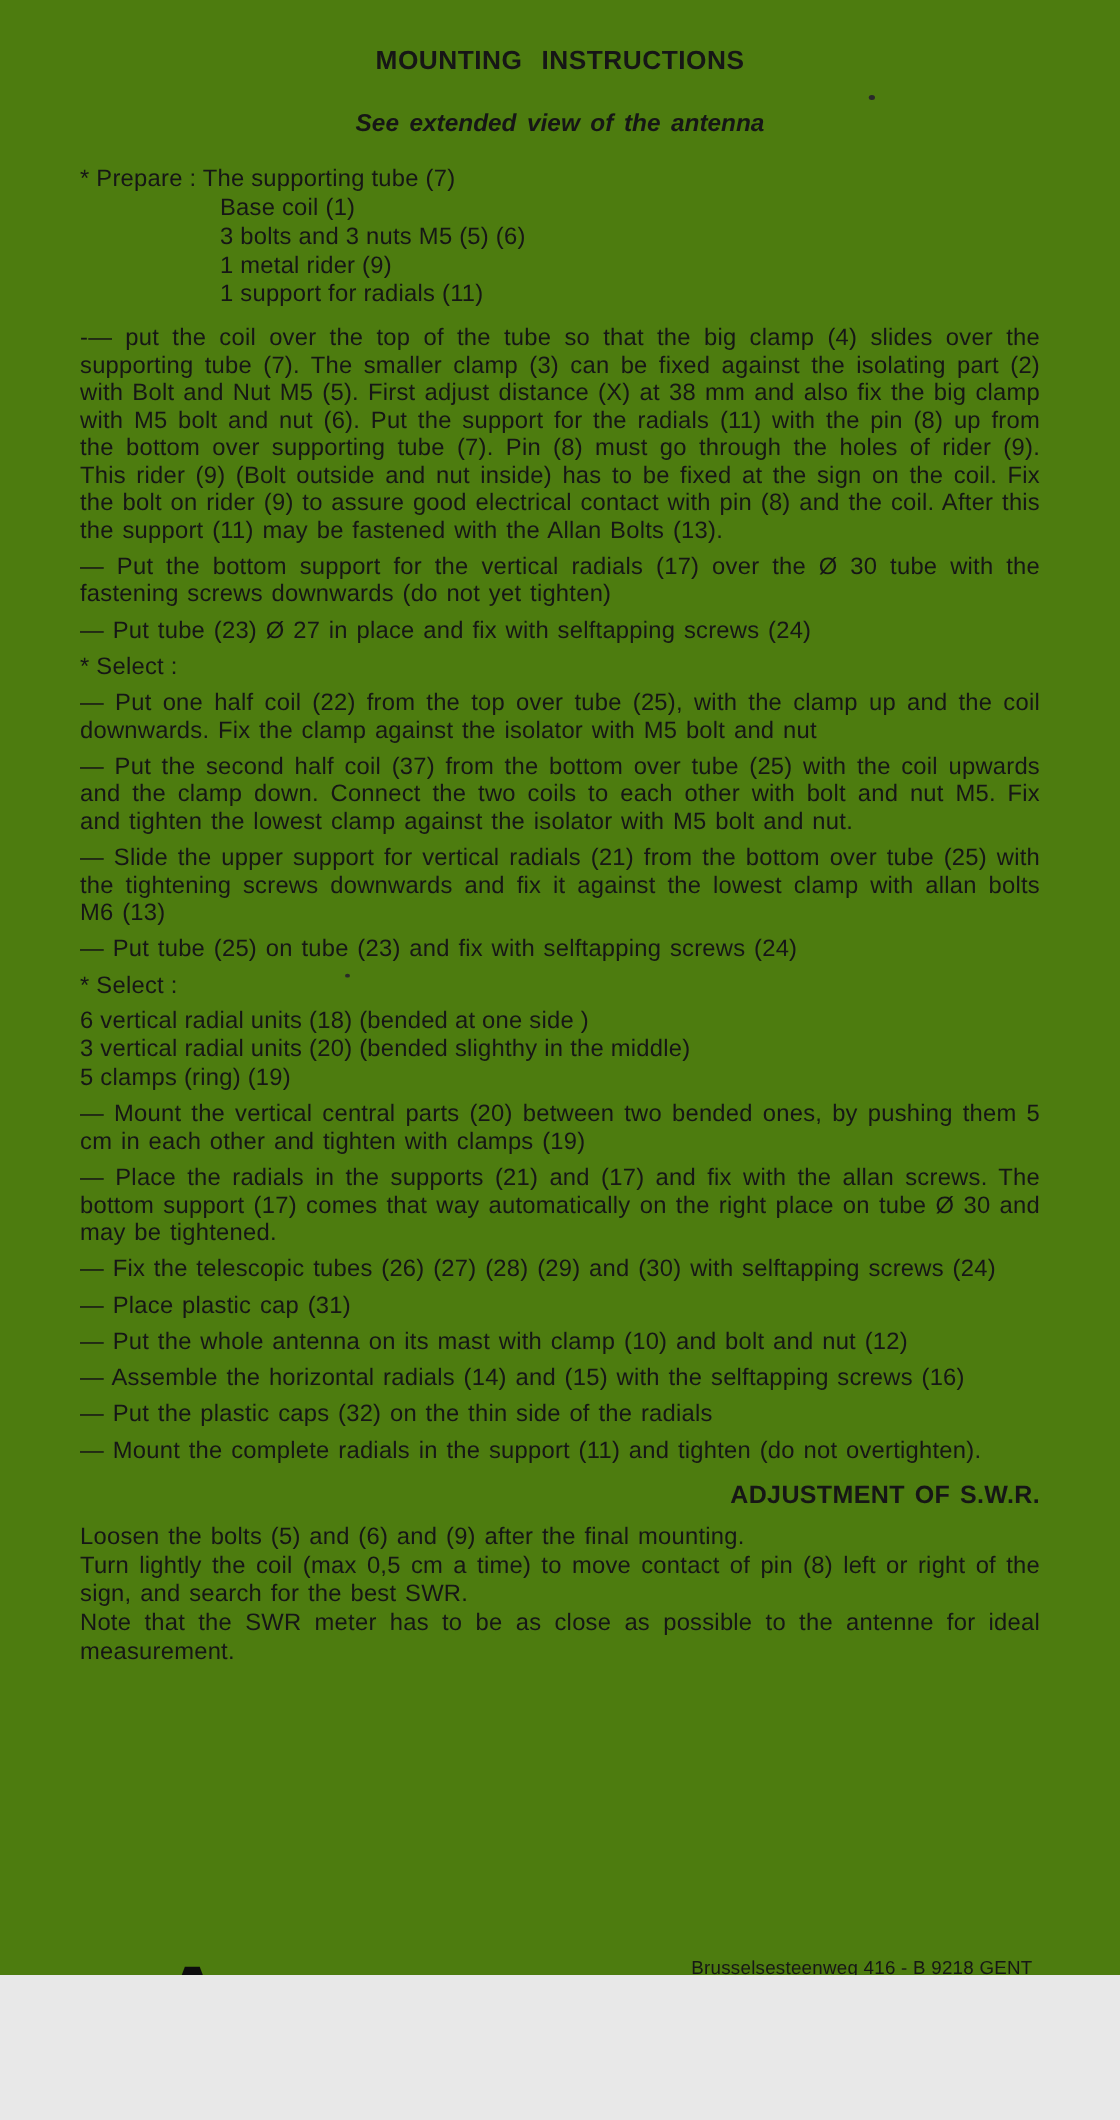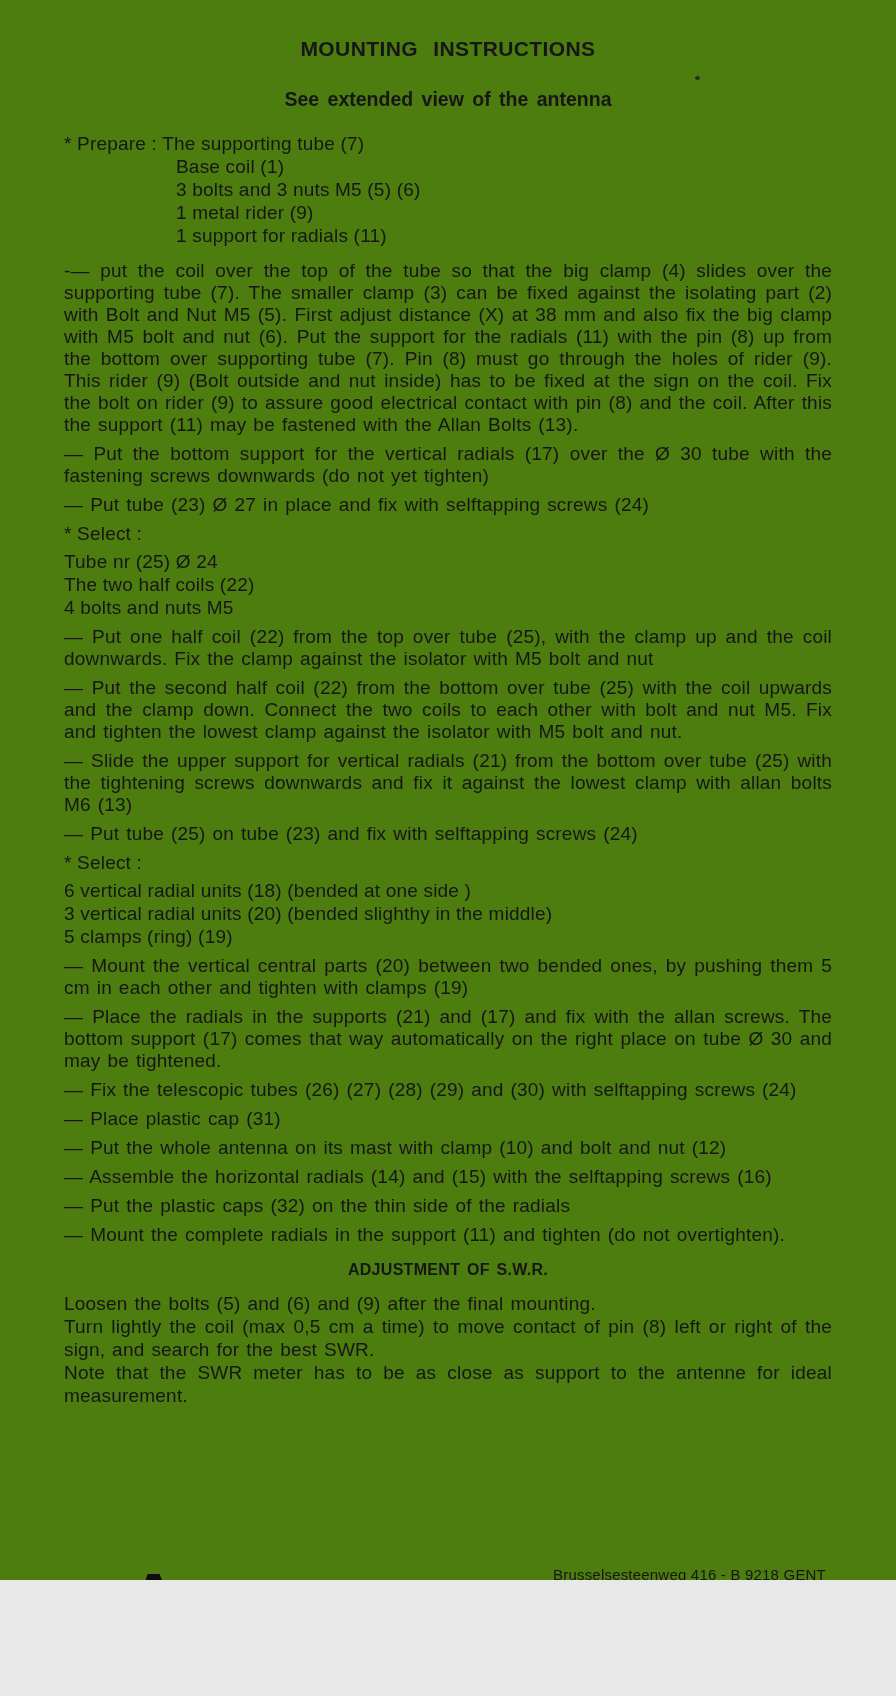--- a/index.html
+++ b/index.html
@@ -16,34 +16,34 @@
     margin:0 auto;
   }
   .content { position:absolute; left:64px; top:38px; width:768px; }
 
   .title {
     font-size:21px; font-weight:bold; text-align:center;
     margin:0 0 28px 0; word-spacing:9px; letter-spacing:0.4px;
   }
   .subtitle {
     font-size:19.5px; font-weight:bold; text-align:center;
-    margin:0 0 22px 0; word-spacing:3px;
+    margin:0 0 22px 0; word-spacing:3px;font-style:italic;
   }
   .prepare { line-height:23px; margin:0 0 13px 0; letter-spacing:0.2px; }
   .prepare .indent { padding-left:112px; }
 
   p.step {
     margin:7px 0; text-align:justify; letter-spacing:0.2px; word-spacing:1.5px;
   }
   .select-block { margin:3px 0 7px 0; letter-spacing:0.2px; }
   .select-label { margin-bottom:5px; }
   .select-items div { line-height:23px; }
 
   .swr-heading {
-    font-size:16px; font-weight:bold; text-align:center;
+    font-size:20px; font-weight:bold; text-align:right;
     margin:13px 0 11px 0; letter-spacing:0.3px; word-spacing:2px;
   }
   .swr-lines { letter-spacing:0.2px; line-height:23px; }
   .swr-lines .swr-line { text-align:justify; word-spacing:1.5px; }
 
   .footer { position:absolute; top:1556px; left:64px; right:70px; height:120px; }
   .logo-row {
     position:absolute; left:0; top:4px;
     display:flex; align-items:baseline;
   }
@@ -88,30 +88,25 @@
     </div>
 
     <p class="step">-— put the coil over the top of the tube so that the big clamp (4) slides over the supporting tube (7). The smaller clamp (3) can be fixed against the isolating part (2) with Bolt and Nut M5 (5). First adjust distance (X) at 38 mm and also fix the big clamp with M5 bolt and nut (6). Put the support for the radials (11) with the pin (8) up from the bottom over supporting tube (7). Pin (8) must go through the holes of rider (9). This rider (9) (Bolt outside and nut inside) has to be fixed at the sign on the coil. Fix the bolt on rider (9) to assure good electrical contact with pin (8) and the coil. After this the support (11) may be fastened with the Allan Bolts (13).</p>
 
     <p class="step">— Put the bottom support for the vertical radials (17) over the Ø 30 tube with the fastening screws downwards (do not yet tighten)</p>
 
     <p class="step">— Put tube (23) Ø 27 in place and fix with selftapping screws (24)</p>
 
     <div class="select-block">
       <div class="select-label">* Select :</div>
-      <div class="select-items">
-        <div>Tube nr (25) Ø 24</div>
-        <div>The two half coils (22)</div>
-        <div>4 bolts and nuts M5</div>
-      </div>
     </div>
 
     <p class="step">— Put one half coil (22) from the top over tube (25), with the clamp up and the coil downwards. Fix the clamp against the isolator with M5 bolt and nut</p>
 
-    <p class="step">— Put the second half coil (22) from the bottom over tube (25) with the coil upwards and the clamp down. Connect the two coils to each other with bolt and nut M5. Fix and tighten the lowest clamp against the isolator with M5 bolt and nut.</p>
+    <p class="step">— Put the second half coil (37) from the bottom over tube (25) with the coil upwards and the clamp down. Connect the two coils to each other with bolt and nut M5. Fix and tighten the lowest clamp against the isolator with M5 bolt and nut.</p>
 
     <p class="step">— Slide the upper support for vertical radials (21) from the bottom over tube (25) with the tightening screws downwards and fix it against the lowest clamp with allan bolts M6 (13)</p>
 
     <p class="step">— Put tube (25) on tube (23) and fix with selftapping screws (24)</p>
 
     <div class="select-block">
       <div class="select-label">* Select :</div>
       <div class="select-items">
         <div>6 vertical radial units (18) (bended at one side )</div>
         <div>3 vertical radial units (20) (bended slighthy in the middle)</div>
@@ -133,21 +128,21 @@
 
     <p class="step">— Put the plastic caps (32) on the thin side of the radials</p>
 
     <p class="step">— Mount the complete radials in the support (11) and tighten (do not overtighten).</p>
 
     <h3 class="swr-heading">ADJUSTMENT OF S.W.R.</h3>
 
     <div class="swr-lines">
       <div class="swr-line">Loosen the bolts (5) and (6) and (9) after the final mounting.</div>
       <div class="swr-line">Turn lightly the coil (max 0,5 cm a time) to move contact of pin (8) left or right of the sign, and search for the best SWR.</div>
-      <div class="swr-line">Note that the SWR meter has to be as close as support to the antenne for ideal measurement.</div>
+      <div class="swr-line">Note that the SWR meter has to be as close as possible to the antenne for ideal measurement.</div>
     </div>
 
   </div>
 
   <div class="footer">
     <div class="logo-row">
       <span class="logo-letter">H</span>
       <span class="logo-letter big">A</span>
       <span class="logo-letter">M</span>
       <span class="logo-brand">INTERNATIONAL</span>

